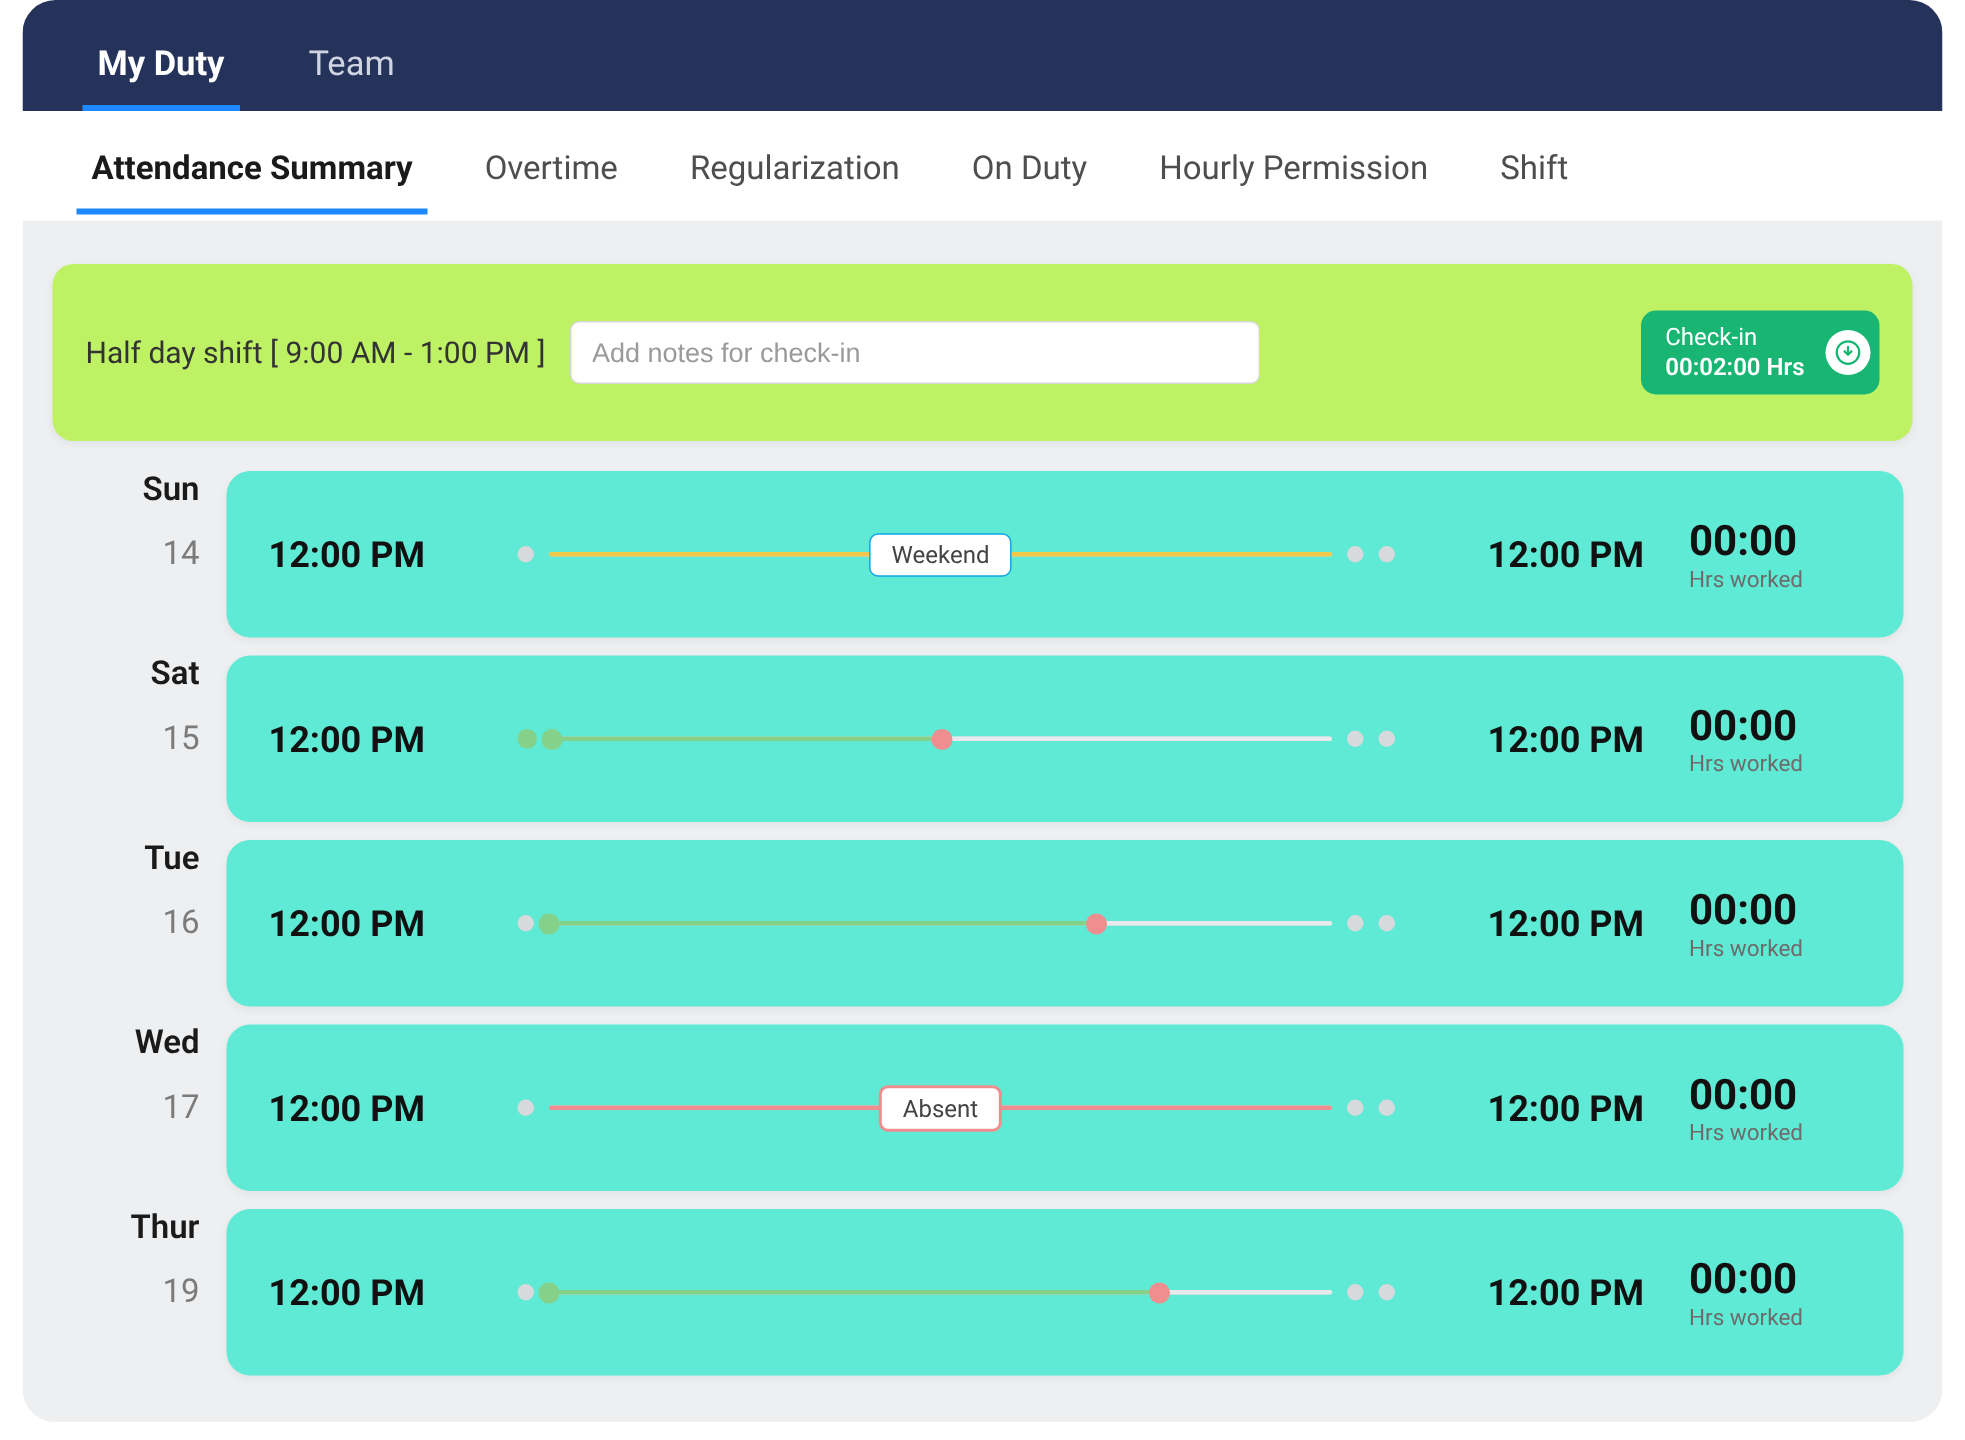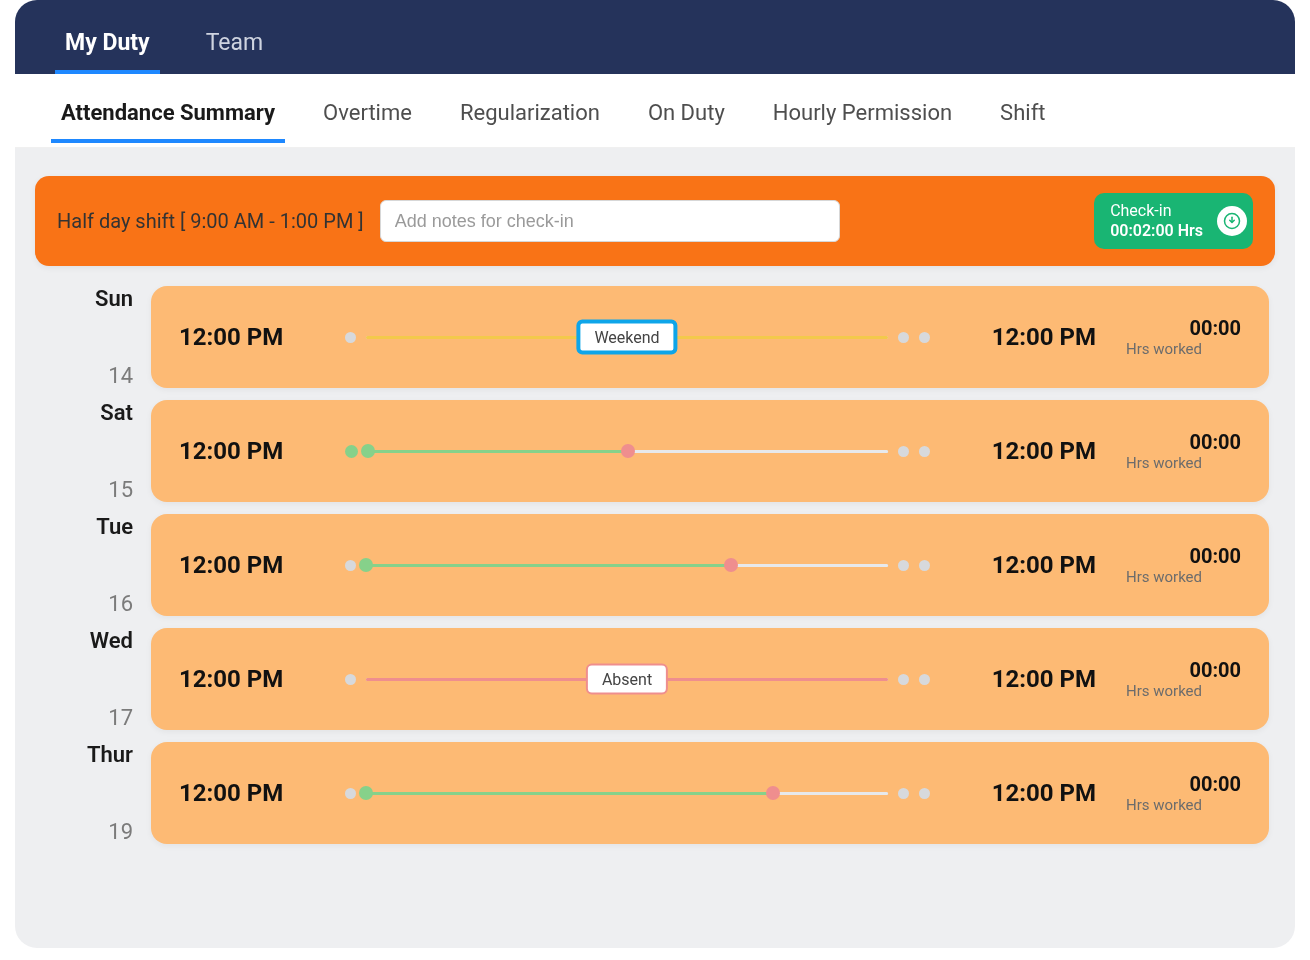--- a/index.html
+++ b/index.html
@@ -75,24 +75,24 @@
     background: #1e88ff;
   }
   
   .content {
     background: #eeeff1;
     padding: 28px 20px 0;
     height: calc(100% - 148px);
   }
   
   .checkbar {
-    background: #f97316;
+    background: #bef264;
     border-radius: 14px;
     box-shadow: 0 2px 6px rgba(0,0,0,0.06);
-    padding: 17px 22px;
+    padding: 31px 22px;
     display: flex;
     align-items: center;
     gap: 16px;
   }
   .shift-label {
     font-size: 20px;
     color: #333;
     white-space: nowrap;
   }
   .notes-input {
@@ -135,28 +135,28 @@
   .day-row {
     display: flex;
     align-items: stretch;
     margin-bottom: 12px;
   }
   .day-head {
     width: 110px;
     display: flex;
     flex-direction: column;
     align-items: flex-end;
-    justify-content: space-between;
+    justify-content: flex-start;
     padding-right: 18px;
   }
   .day-name { font-size: 22px; font-weight: 600; color: #1a1a1a; }
   .day-num  { font-size: 22px; color: #7b7b7b; margin-top: 18px; }
   .day-card {
     flex: 1;
-    background: #fdba74;
+    background: #5eead4;
     border-radius: 16px;
     box-shadow: 0 2px 6px rgba(0,0,0,0.05);
     display: flex;
     align-items: center;
     padding: 30px 28px;
   }
   .time-a, .time-b {
     font-size: 24px;
     font-weight: 700;
     color: #111;
@@ -213,24 +213,24 @@
     position: absolute;
     top: 50%;
     transform: translate(-50%, -50%);
     background: #fff;
     border-radius: 6px;
     padding: 4px 14px;
     font-size: 16px;
     color: #333;
     white-space: nowrap;
   }
-  .track .tag.yellow { border: 4px solid #0ea5e9; color: #444; }
+  .track .tag.yellow { border: 1px solid #0ea5e9; color: #444; }
   .track .tag.red    { border: 2px solid #ef8e8e; color: #444; }
   .hrs-block { width: 115px; margin-left: 30px; }
-  .hrs-val  { font-size: 20px; font-weight: 700; color: #111; text-align: right; }
+  .hrs-val  { font-size: 28px; font-weight: 700; color: #111; }
   .hrs-lbl  { font-size: 15px; color: #6c6c6c; }
 </style>
 </head>
 <body>
 
 <div class="frame">
   <div class="topnav" id="topnav">
       <div class="tab active">My Duty</div>
       <div class="tab">Team</div>
     </div>

